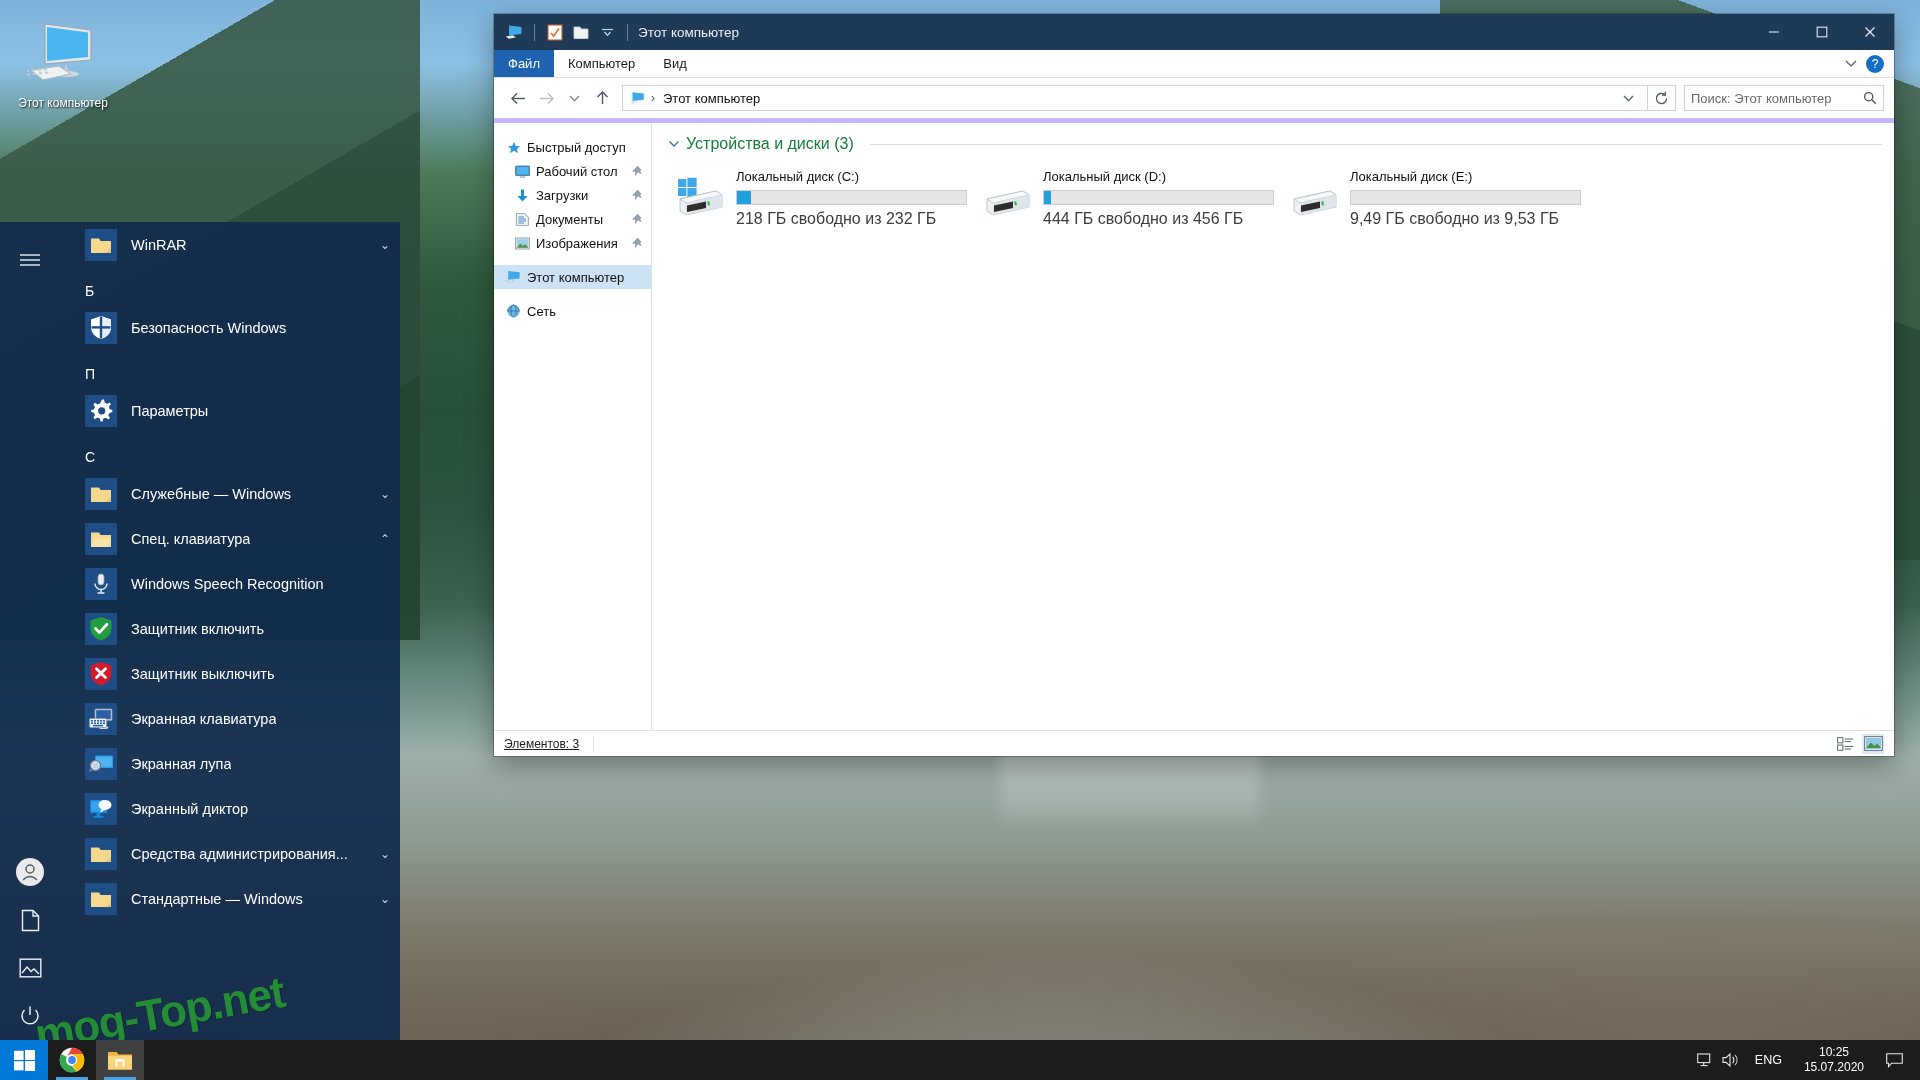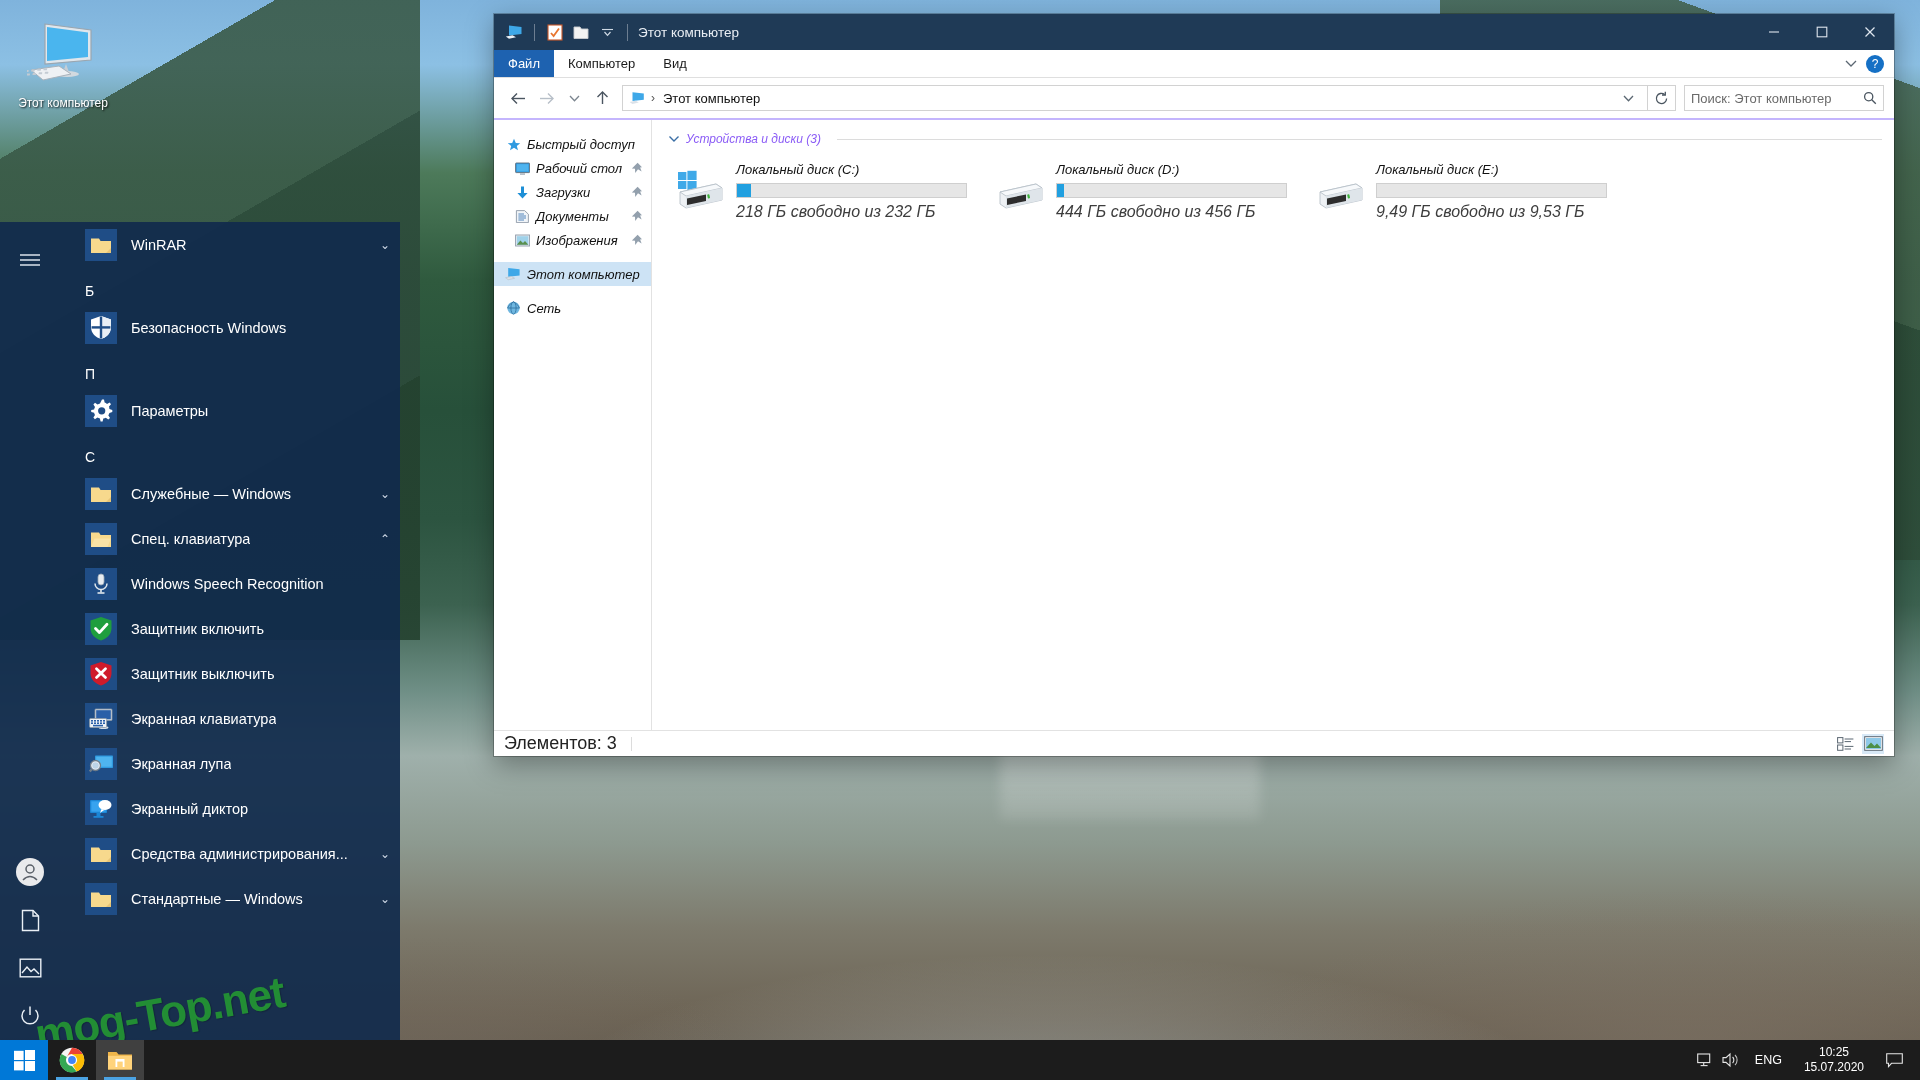--- a/index.html
+++ b/index.html
@@ -145,56 +145,56 @@
     width: 28px; height: 26px; border: 1px solid #d2d2d2; border-left: none;
     display: flex; align-items: center; justify-content: center; color: #3a4a5a; cursor: pointer;
   }
   #searchbox {
     width: 200px; height: 26px; border: 1px solid #d2d2d2; margin-left: 8px;
     display: flex; align-items: center; padding: 0 6px; color: #6a6a6a;
   }
   #searchbox .ph { font-size: 13px; }
   #searchbox .mag { margin-left: auto; color: #4a5560; }
 
-  #explorer-body { flex: 1 1 auto; display: flex; min-height: 0; border-top: 2px solid #c4b5fd; font-style: italic; }
+  #explorer-body { flex: 1 1 auto; display: flex; min-height: 0; border-top: 5px solid #c4b5fd; }
   #navpane {
     width: 158px; flex: 0 0 158px; background: #fff; border-right: 1px solid #e2e2e2;
     padding-top: 12px; overflow: hidden;
   }
   .nav-item {
     height: 24px; display: flex; align-items: center; padding-right: 8px;
     font-size: 13px; color: #111; cursor: pointer; white-space: nowrap;
   }
   .nav-item.selected { background: #cde3f5; }
   .nav-item .ni { width: 18px; flex: 0 0 18px; display: flex; align-items: center; justify-content: center; margin-right: 5px; }
   .nav-item.lvl0 { padding-left: 10px; }
   .nav-item.lvl1 { padding-left: 19px; }
   .nav-item .pin { margin-left: auto; color: #8a97a5; font-size: 11px; }
   .nav-gap { height: 10px; }
 
   #content { flex: 1 1 auto; background: #fff; padding: 10px 12px; overflow: hidden; }
   #group-header { display: flex; align-items: center; gap: 6px; margin: 2px 0 12px 4px; }
   #group-header .gchev { color: #3a6ea5; font-size: 11px; }
-  #group-title { color: #8b5cf6; font-size: 12px; }
+  #group-title { color: #15803d; font-size: 16px; }
   #group-line { flex: 1 1 auto; height: 1px; background: #dcdcdc; margin-left: 10px; }
 
-  #drives { display: flex; gap: 17px; padding-left: 6px; }
+  #drives { display: flex; gap: 4px; padding-left: 6px; }
   .drive { width: 303px; display: flex; gap: 10px; padding: 4px 6px; cursor: pointer; }
   .drive-ico { width: 50px; flex: 0 0 50px; display: flex; align-items: flex-start; justify-content: center; padding-top: 8px; }
   .drive-info { flex: 1 1 auto; min-width: 0; }
   .drive-name { font-size: 13px; color: #111; margin-bottom: 6px; white-space: nowrap; }
   .drive-bar {
     height: 15px; border: 1px solid #cfcfcf; background: #e6e6e6; position: relative; margin-bottom: 5px;
   }
   .drive-bar .fill { height: 100%; background: #21a0e0; }
   .drive-free { font-size: 16px; color: #3d3d3d; white-space: nowrap; }
 
   #statusbar {
     height: 26px; flex: 0 0 26px; border-top: 1px solid #e2e2e2; display: flex;
-    align-items: center; padding: 0 10px; background: #fff; font-size: 18px; color: #222;
+    align-items: center; padding: 0 10px; background: #fff; font-size: 12px; color: #222; text-decoration: underline;
   }
   #status-sep { width: 1px; height: 14px; background: #dcdcdc; margin-left: 14px; }
   #viewbtns { margin-left: auto; display: flex; gap: 6px; align-items: center; }
   .viewbtn { width: 22px; height: 20px; display: flex; align-items: center; justify-content: center; cursor: pointer; }
   .viewbtn.active { background: #d8e9f7; }
 
   
   #watermark {
     position: absolute; left: 40px; bottom: 20px; font-size: 44px; font-weight: bold;
     font-family: "Liberation Sans", sans-serif; color: rgba(38,160,50,.85);

